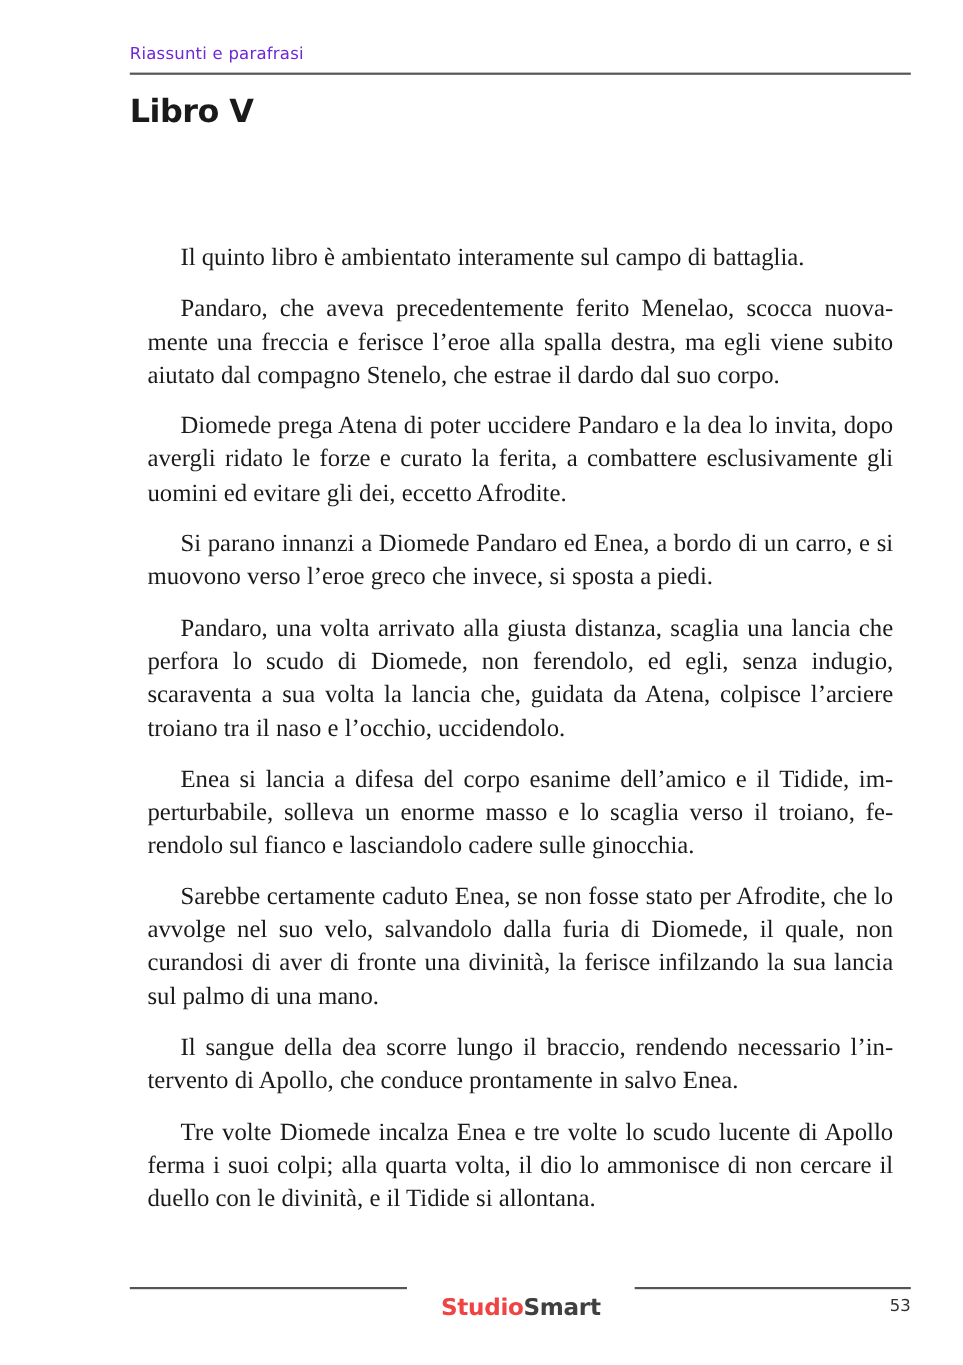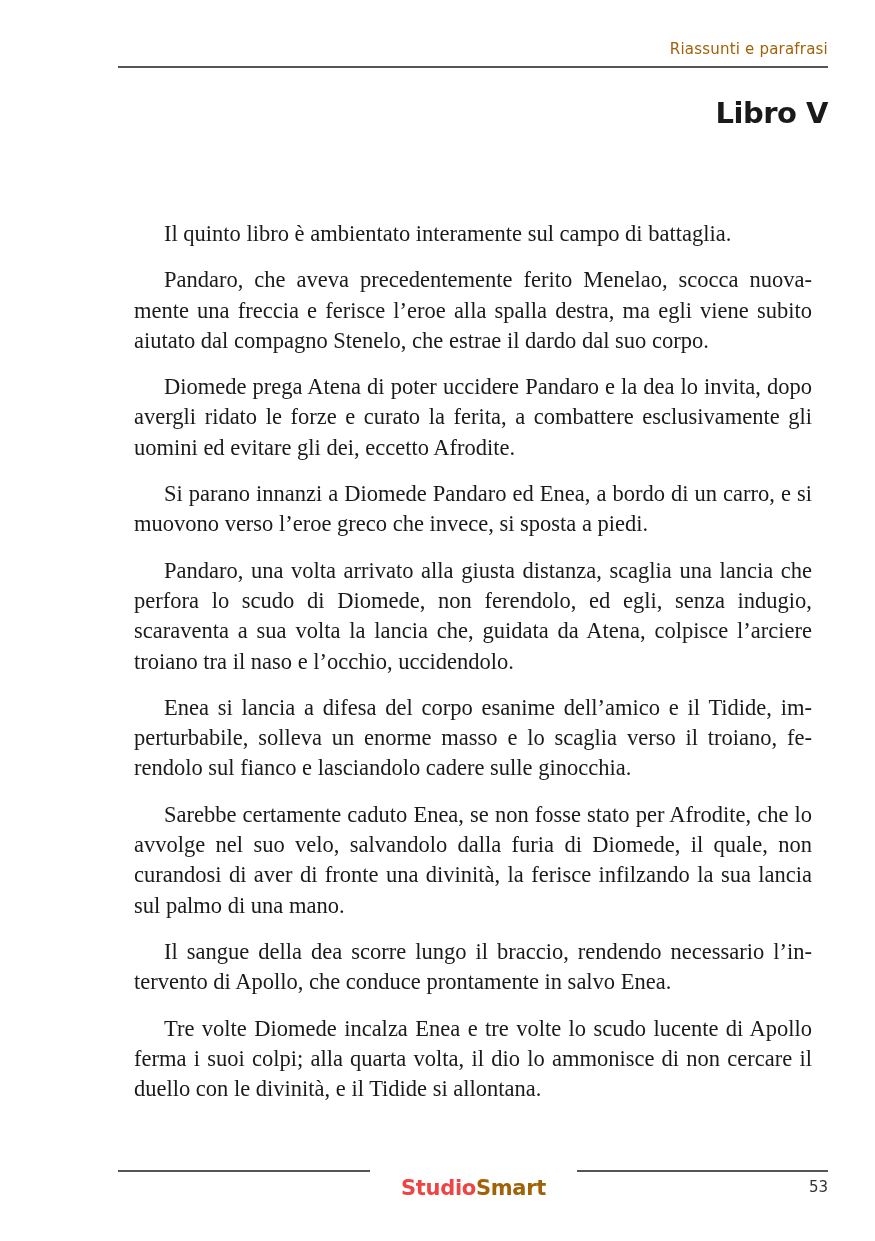--- a/index.html
+++ b/index.html
@@ -1,49 +1,49 @@
 <!DOCTYPE html>
 <html><head>
   <meta charset="utf-8">
   <style>
     html, body { margin: 0; padding: 0; background: #ffffff; }
     body { width: 875px; height: 1241px; position: relative; overflow: hidden; }
     .running-header {
       position: absolute; left: 118px; top: 40px; width: 710px;
-      text-align: right; font-family: "DejaVu Sans", sans-serif;
-      font-size: 15px; color: #a16207; letter-spacing: 0.2px;
+      text-align: left; font-family: "DejaVu Sans", sans-serif;
+      font-size: 15px; color: #6d28d9; letter-spacing: 0.2px;
     }
     .header-rule {
       position: absolute; left: 118px; top: 66px; width: 710px; height: 2px;
       background: #555555;
     }
     .chapter-title {
-      position: absolute; left: 118px; top: 96px; width: 710px;
-      text-align: right; font-family: "DejaVu Sans", sans-serif;
+      position: absolute; left: 118px; top: 84px; width: 710px;
+      text-align: left; font-family: "DejaVu Sans", sans-serif;
       font-weight: bold; font-size: 29px; color: #1a1a1a; letter-spacing: -0.5px;
     }
     .body-text {
       position: absolute; left: 118px; top: 203px; width: 710px;
       font-family: "Liberation Serif", "DejaVu Serif", serif;
       font-size: 22.5px; line-height: 30.3px; color: #1a1a1a;
       text-align: justify; hyphens: manual;
     }
     .body-text p { margin: 16px; text-indent: 30px; }
     .footer-rule-left {
       position: absolute; left: 118px; top: 1170px; width: 252px; height: 2px; background: #555555;
     }
     .footer-rule-right {
       position: absolute; left: 577px; top: 1170px; width: 251px; height: 2px; background: #555555;
     }
     .brand {
       position: absolute; left: 370px; top: 1176px; width: 207px; text-align: center;
       font-family: "DejaVu Sans", sans-serif; font-weight: bold; font-size: 21px; letter-spacing: -0.3px;
     }
     .brand-studio { color: #ef4444; }
-    .brand-smart { color: #a16207; }
+    .brand-smart { color: #404040; }
     .page-number {
       position: absolute; right: 47px; top: 1178px;
       font-family: "DejaVu Sans", sans-serif; font-size: 15px; color: #333333; text-align: right;
     }
   </style>
 </head>
 <body>
 
 <div class="running-header">Riassunti e parafrasi</div>
 <div class="header-rule"></div>

